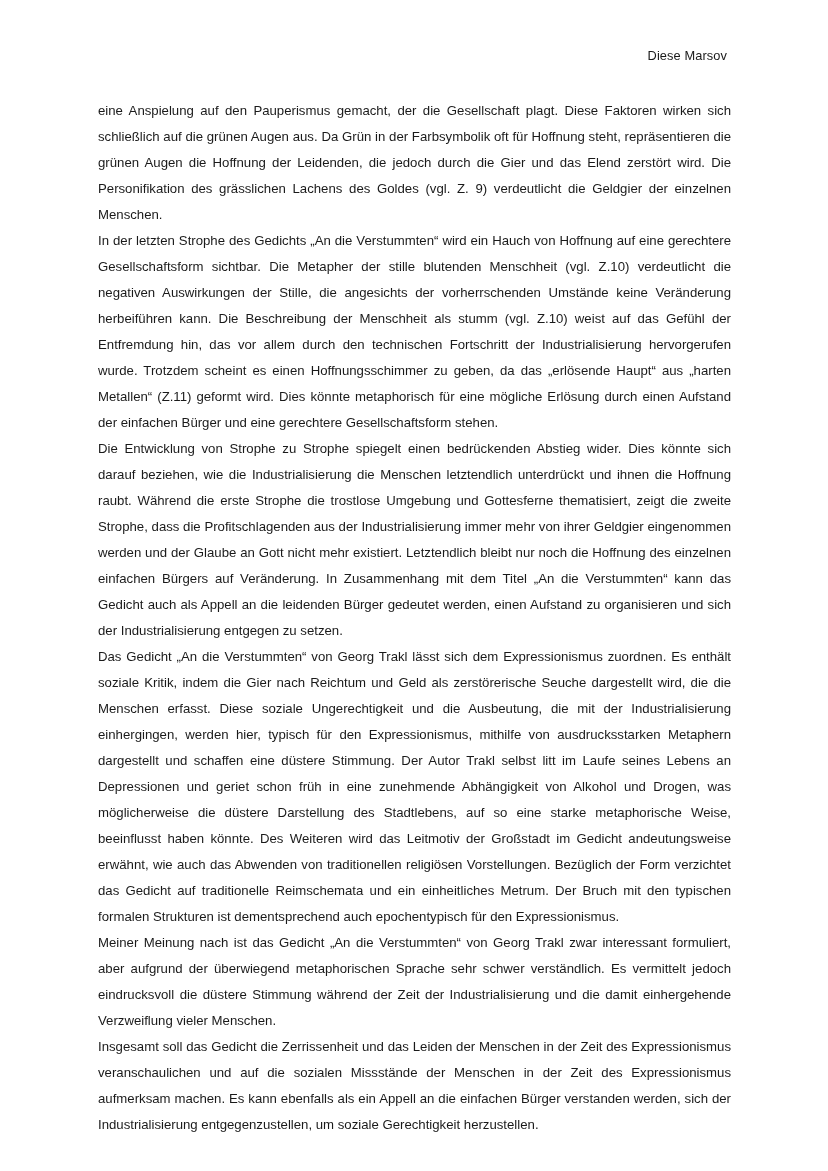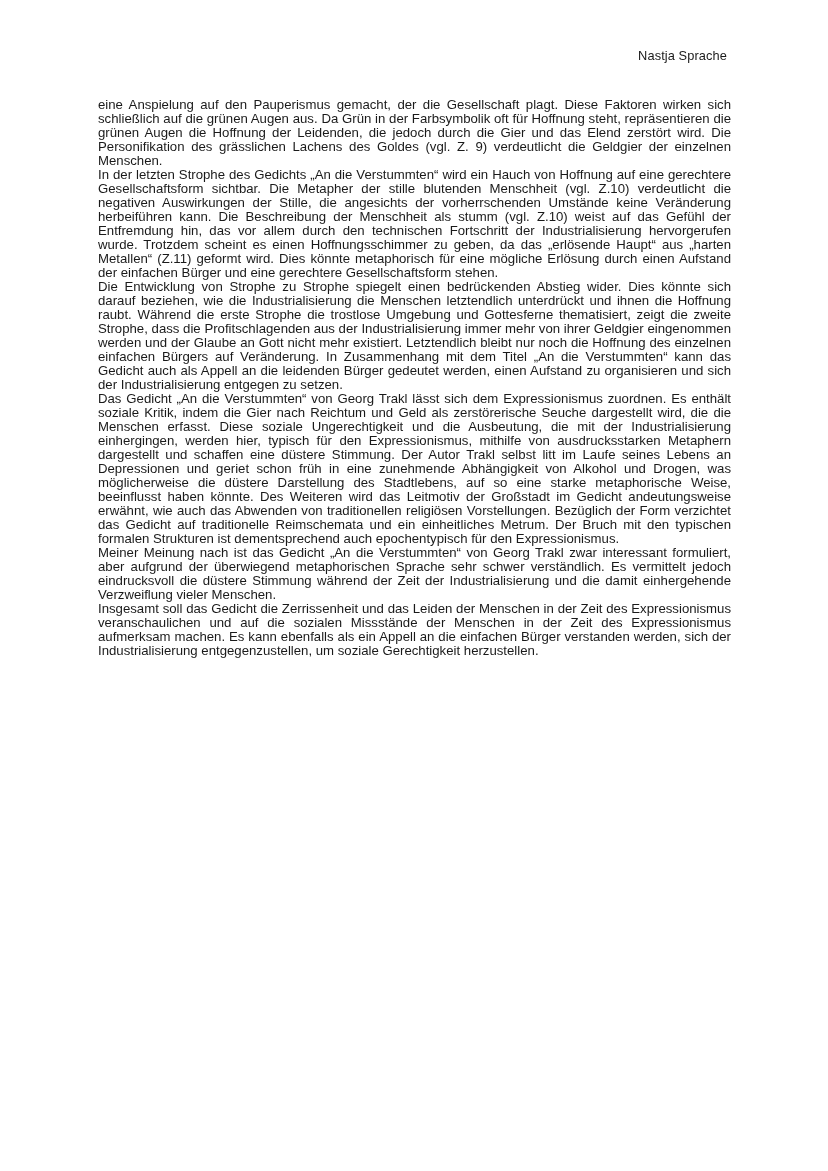--- a/index.html
+++ b/index.html
@@ -25,41 +25,41 @@
     font-size: 12.8px;
     color: #1a1a1a;
     letter-spacing: 0.1px;
   }
   .body-text {
     position: absolute;
     top: 98px;
     left: 98px;
     width: 633px;
     font-size: 13.2px;
-    line-height: 14px;
+    line-height: 26px;
     color: #1a1a1a;
     text-align: justify;
     text-justify: inter-word;
     hyphens: none;
   }
   .body-text p {
     margin: 0;
     padding: 0;
     text-align: justify;
   }
   .body-text p:last-child {
     text-align: justify;
   }
 </style>
 </head>
 <body>
 
 <div class="page">
 
-  <div class="header">Nastja Sprache</div>
+  <div class="header">Diese Marsov</div>
 
   <div class="body-text">
     <p>eine Anspielung auf den Pauperismus gemacht, der die Gesellschaft plagt. Diese Faktoren wirken sich schließlich auf die grünen Augen aus. Da Grün in der Farbsymbolik oft für Hoffnung steht, repräsentieren die grünen Augen die Hoffnung der Leidenden, die jedoch durch die Gier und das Elend zerstört wird. Die Personifikation des grässlichen Lachens des Goldes (vgl. Z. 9) verdeutlicht die Geldgier der einzelnen Menschen.</p>
     <p>In der letzten Strophe des Gedichts „An die Verstummten“ wird ein Hauch von Hoffnung auf eine gerechtere Gesellschaftsform sichtbar. Die Metapher der stille blutenden Menschheit (vgl. Z.10) verdeutlicht die negativen Auswirkungen der Stille, die angesichts der vorherrschenden Umstände keine Veränderung herbeiführen kann. Die Beschreibung der Menschheit als stumm (vgl. Z.10) weist auf das Gefühl der Entfremdung hin, das vor allem durch den technischen Fortschritt der Industrialisierung hervorgerufen wurde. Trotzdem scheint es einen Hoffnungsschimmer zu geben, da das „erlösende Haupt“ aus „harten Metallen“ (Z.11) geformt wird. Dies könnte metaphorisch für eine mögliche Erlösung durch einen Aufstand der einfachen Bürger und eine gerechtere Gesellschaftsform stehen.</p>
     <p>Die Entwicklung von Strophe zu Strophe spiegelt einen bedrückenden Abstieg wider. Dies könnte sich darauf beziehen, wie die Industrialisierung die Menschen letztendlich unterdrückt und ihnen die Hoffnung raubt. Während die erste Strophe die trostlose Umgebung und Gottesferne thematisiert, zeigt die zweite Strophe, dass die Profitschlagenden aus der Industrialisierung immer mehr von ihrer Geldgier eingenommen werden und der Glaube an Gott nicht mehr existiert. Letztendlich bleibt nur noch die Hoffnung des einzelnen einfachen Bürgers auf Veränderung. In Zusammenhang mit dem Titel „An die Verstummten“ kann das Gedicht auch als Appell an die leidenden Bürger gedeutet werden, einen Aufstand zu organisieren und sich der Industrialisierung entgegen zu setzen.</p>
     <p>Das Gedicht „An die Verstummten“ von Georg Trakl lässt sich dem Expressionismus zuordnen. Es enthält soziale Kritik, indem die Gier nach Reichtum und Geld als zerstörerische Seuche dargestellt wird, die die Menschen erfasst. Diese soziale Ungerechtigkeit und die Ausbeutung, die mit der Industrialisierung einhergingen, werden hier, typisch für den Expressionismus, mithilfe von ausdrucksstarken Metaphern dargestellt und schaffen eine düstere Stimmung. Der Autor Trakl selbst litt im Laufe seines Lebens an Depressionen und geriet schon früh in eine zunehmende Abhängigkeit von Alkohol und Drogen, was möglicherweise die düstere Darstellung des Stadtlebens, auf so eine starke metaphorische Weise, beeinflusst haben könnte. Des Weiteren wird das Leitmotiv der Großstadt im Gedicht andeutungsweise erwähnt, wie auch das Abwenden von traditionellen religiösen Vorstellungen. Bezüglich der Form verzichtet das Gedicht auf traditionelle Reimschemata und ein einheitliches Metrum. Der Bruch mit den typischen formalen Strukturen ist dementsprechend auch epochentypisch für den Expressionismus.</p>
     <p>Meiner Meinung nach ist das Gedicht „An die Verstummten“ von Georg Trakl zwar interessant formuliert, aber aufgrund der überwiegend metaphorischen Sprache sehr schwer verständlich. Es vermittelt jedoch eindrucksvoll die düstere Stimmung während der Zeit der Industrialisierung und die damit einhergehende Verzweiflung vieler Menschen.</p>
     <p>Insgesamt soll das Gedicht die Zerrissenheit und das Leiden der Menschen in der Zeit des Expressionismus veranschaulichen und auf die sozialen Missstände der Menschen in der Zeit des Expressionismus aufmerksam machen. Es kann ebenfalls als ein Appell an die einfachen Bürger verstanden werden, sich der Industrialisierung entgegenzustellen, um soziale Gerechtigkeit herzustellen.</p>
   </div>
 

